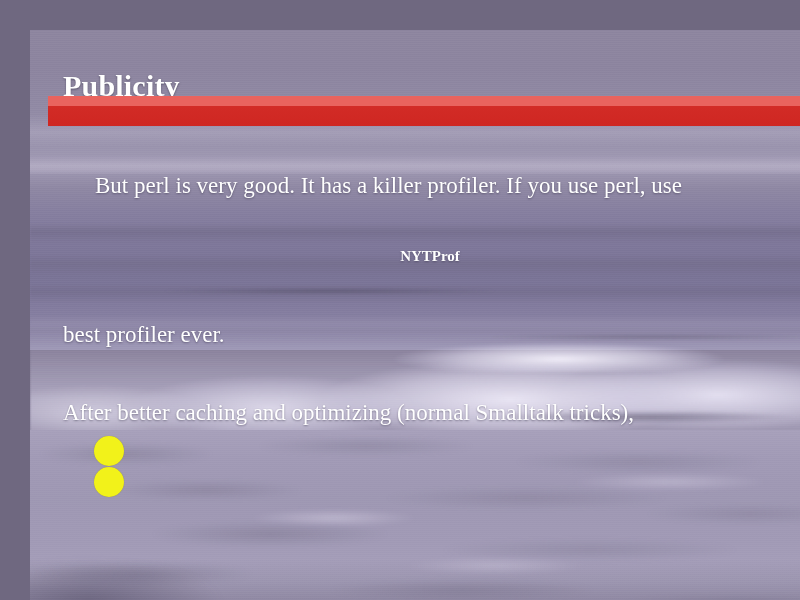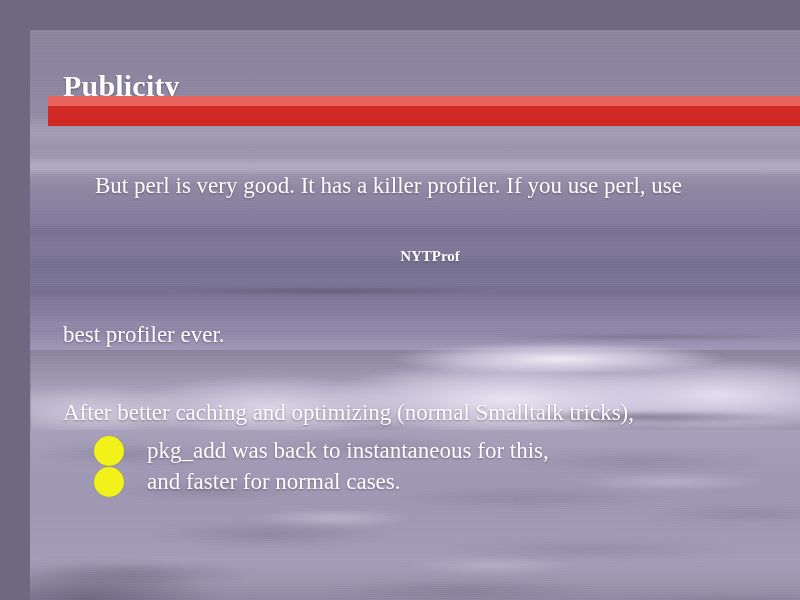--- a/index.html
+++ b/index.html
@@ -267,24 +267,22 @@
       <div class="para p2">NYTProf</div>
 
       <div class="para p3">best profiler ever.</div>
 
       <div class="para p4">After better caching and optimizing (normal Smalltalk tricks),</div>
 
       <div class="bullets">
 
         <div class="bullet-row">
           <span class="bullet-dot"></span>
-          <span class="bullet-text">pkg_add was back to instantaneous for this,</span>
         </div>
 
         <div class="bullet-row">
           <span class="bullet-dot"></span>
-          <span class="bullet-text">and faster for normal cases.</span>
         </div>
 
       </div>
     </div>
   </div>
 </div>
 
 </body></html>

